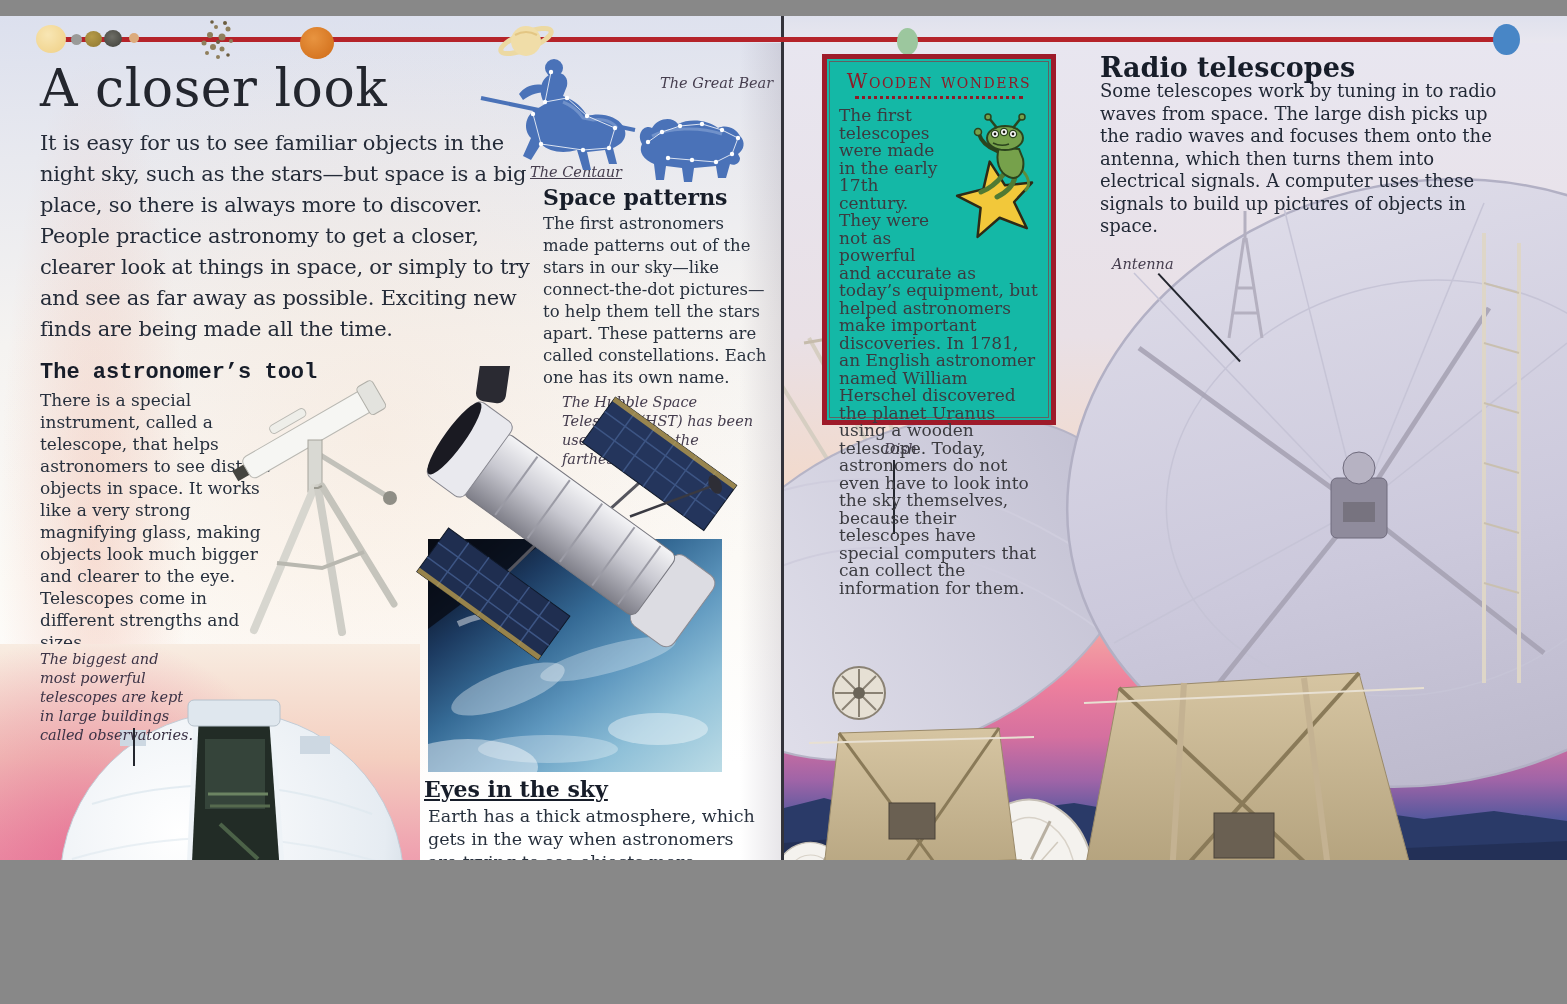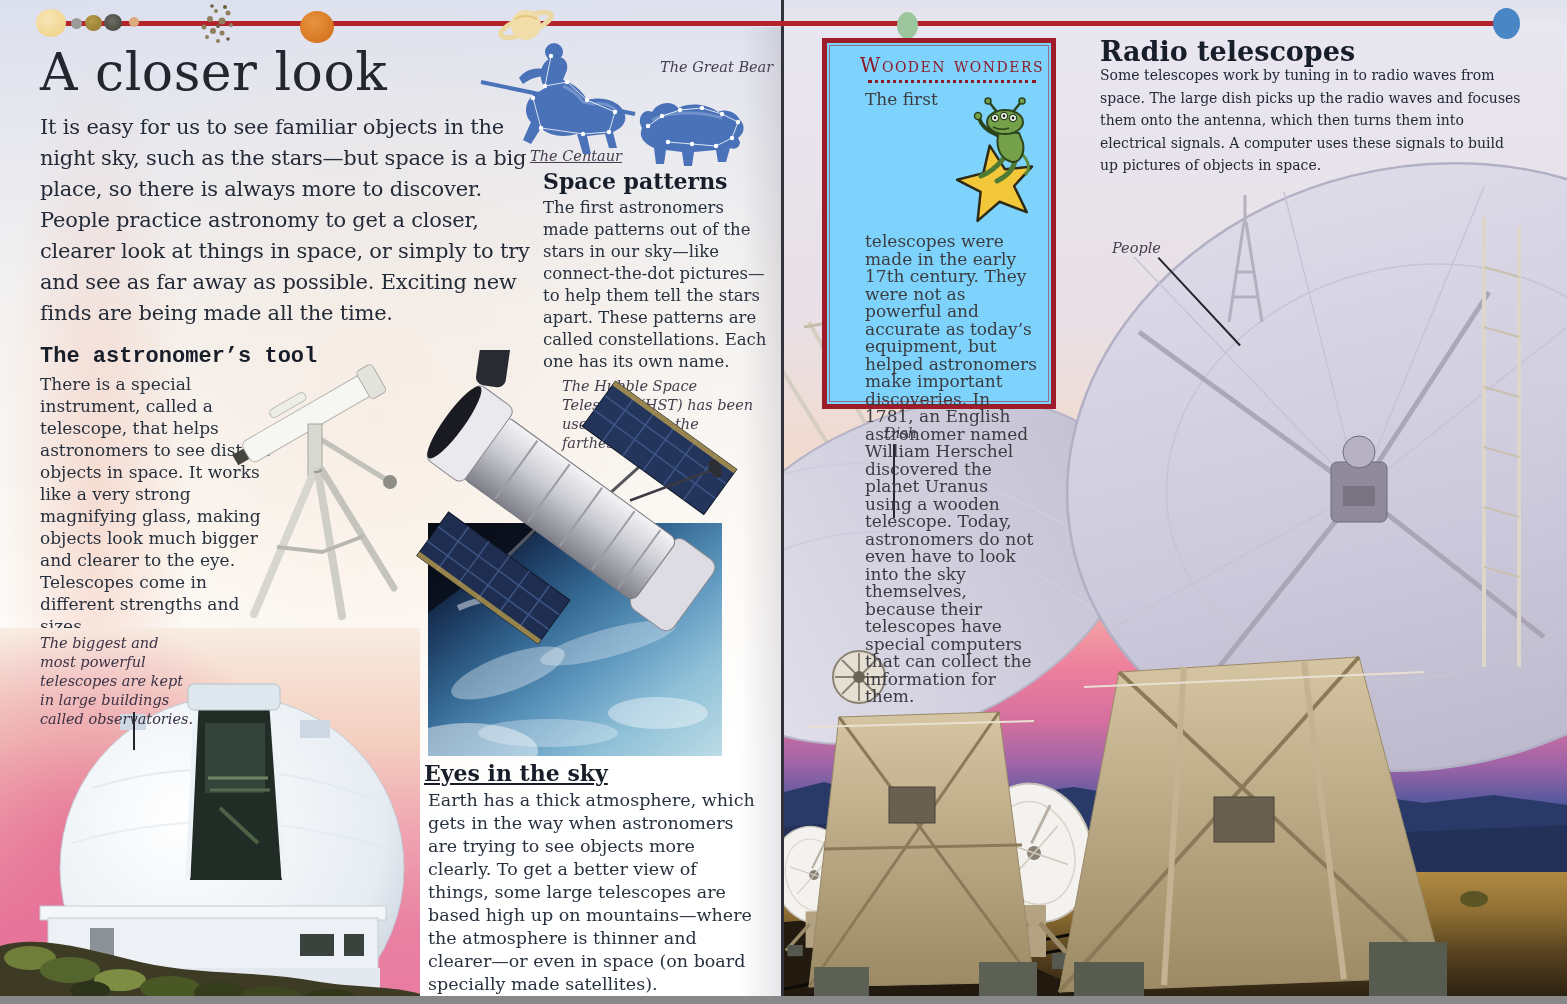--- a/index.html
+++ b/index.html
@@ -1,17 +1,17 @@
 <!DOCTYPE html>
 <html><head>
 <meta charset="utf-8">
 <style>
   * { margin:0; padding:0; box-sizing:border-box; }
   body { font-family:"DejaVu Serif", serif; background:#888; }
-  #canvas { position:relative; width:1567px; height:996px; overflow:hidden; background:#ffffff; margin:0 auto; }
+  #canvas { position:relative; width:1567px; height:844px; overflow:hidden; background:#ffffff; margin:16px auto; }
   .abs { position:absolute; }
 
   
   #left-page-bg {
     left:0; top:0; width:783px; height:1004px;
     background:
       radial-gradient(closest-side at 12% 52%, rgba(238,170,150,.35), transparent),
       radial-gradient(closest-side at 48% 42%, rgba(245,215,190,.28), transparent),
       linear-gradient(178deg, #dce0ee 0%, #e8e9ef 14%, #f5f3f1 32%, #fcfaf6 55%, #ffffff 75%);
   }
@@ -60,29 +60,29 @@
   #bear-illus      { left:628px; top:92px;  width:120px; height:82px; }
   #hubble-photo    { left:428px; top:523px; width:294px; height:233px; z-index:2; }
   #hubble-sat      { left:400px; top:350px; width:340px; height:330px; z-index:3; }
   #observatory     { left:0; top:628px; width:420px; height:376px; z-index:2; }
   #obs-caption     { z-index:4; }
   #obs-leader      { left:133px; top:712px; width:2px; height:38px; }
 
   
   #vla-photo { left:784px; top:27px; width:783px; height:977px; z-index:1; }
   #rt-heading { left:1100px; top:36px; z-index:5; font-size:27px; }
-  #rt-body    { left:1100px; top:64px; width:422px; z-index:5; font-size:14px; line-height:22.5px; color:#222936; }
+  #rt-body    { left:1100px; top:64px; width:422px; z-index:5; font-size:18px; line-height:22.5px; color:#222936; }
   #antenna-label { left:1112px; top:239px; z-index:5; }
   #antenna-leader { left:1159px; top:257px; width:120px; height:2px; transform-origin:0 0; transform:rotate(47deg); }
   #dish-label { left:884px; top:424px; z-index:5; }
   #dish-leader { left:893px; top:444px; width:2px; height:74px; }
 
   
-  #ww-box { left:822px; top:38px; width:234px; height:371px; background:#7dd3fc;
-            border:5px solid #9e1b2a; z-index:10;padding-left:26px; }
+  #ww-box { left:822px; top:38px; width:234px; height:371px; background:#14b8a6;
+            border:5px solid #9e1b2a; z-index:10; }
   #ww-box .ww-inner { position:absolute; inset:2px; border:1px solid rgba(158,27,42,.55); pointer-events:none; }
   .ww-head { margin-top:10px; text-align:center; font-variant:small-caps; font-size:20px;
              letter-spacing:1.5px; color:#8e1b28; }
   .ww-dots { width:168px; margin:3px auto 8px; border-bottom:3px dotted #8e1b28; }
   .ww-text-area { padding:0 12px; }
   .ww-star { float:right; width:84px; height:136px; margin:4px 0 2px 4px; }
   .ww-body { font-size:17px; line-height:17.5px; color:#3b3b40; }
 </style>
 </head>
 <body>
@@ -469,21 +469,21 @@
     <ellipse cx="170" cy="360" rx="30" ry="12" fill="#4a5826"></ellipse>
     <ellipse cx="220" cy="364" rx="26" ry="10" fill="#343c1c"></ellipse>
     <ellipse cx="90" cy="362" rx="20" ry="9" fill="#2c331a"></ellipse>
     <ellipse cx="270" cy="368" rx="30" ry="10" fill="#3c4420"></ellipse>
     <ellipse cx="330" cy="370" rx="26" ry="9" fill="#303618"></ellipse>
   </svg>
 
   <div class="abs section-heading" id="rt-heading">Radio telescopes</div>
   <div class="abs body-text" id="rt-body">Some telescopes work by tuning in to radio waves from space. The large dish picks up the radio waves and focuses them onto the antenna, which then turns them into electrical signals. A computer uses these signals to build up pictures of objects in space.</div>
 
-  <div class="abs caption" id="antenna-label">People</div>
+  <div class="abs caption" id="antenna-label">Antenna</div>
   <div class="abs leader" id="antenna-leader"></div>
   <div class="abs caption" id="dish-label">Dish</div>
   <div class="abs leader" id="dish-leader"></div>
 
   <div class="abs" id="ww-box">
     <div class="ww-inner"></div>
     <div class="ww-head">Wooden wonders</div>
     <div class="ww-dots"></div>
     <div class="ww-text-area">
       <div class="ww-star">

